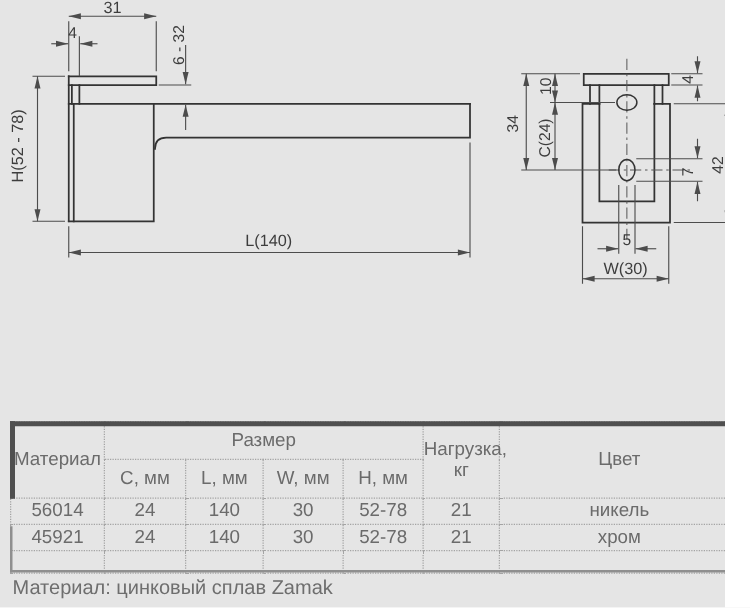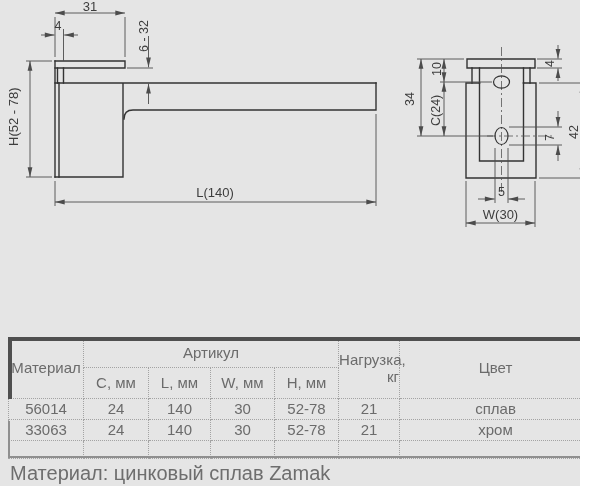--- a/index.html
+++ b/index.html
@@ -16,33 +16,33 @@
   
   table.spec{position:absolute;left:8px;top:337px;width:584px;border-collapse:collapse;
       table-layout:fixed;color:#6b6b6b;font-size:15px;}
   table.spec th,table.spec td{border:1px dotted #a3a3a3;font-weight:normal;
       text-align:center;padding:0;line-height:1.15;}
   tr.h1 th{height:29px;}
   tr.h2 th{height:30px;}
   tr.data td{height:20px;}
   tr.empty td{height:17px;}
   td.colorcell{text-align:left;padding-left:7px;}
-  th .stack{display:block;text-align:right;}
+  th .stack{display:block;}
   
   .seg{position:absolute;}
   .seg.dark{background:#4f4f4f;}
   .seg.lite{background:#8f8f8f;}
   .seg-top{left:8px;top:337px;width:584px;height:4px;}
   .seg-lt{left:8px;top:337px;width:4px;height:62px;}
   .seg-rt{left:588px;top:337px;width:4px;height:62px;}
   .seg-lb{left:8px;top:421px;width:2px;height:37px;}
   .seg-rb{left:590px;top:421px;width:2px;height:37px;}
   .seg-bot{left:8px;top:456px;width:584px;height:2px;}
 
-  .material{position:absolute;left:10px;top:462px;font-size:20px;color:#6e6e6e;}
+  .material{position:absolute;left:10px;top:462px;font-size:16px;color:#6e6e6e;}
 </style>
 </head>
 <body>
 
 <div class="page">
 
   <svg width="600" height="336" viewBox="0 0 600 336">
     <defs>
       <marker id="arw" markerWidth="11" markerHeight="7" refX="10.5" refY="3.5" orient="auto-start-reverse" markerUnits="userSpaceOnUse">
         <path d="M10.5,3.5 L0.8,1.1 L0.8,5.9 Z" fill="#4c4c4c"></path>
@@ -157,44 +157,44 @@
         <col style="width:65px">
         <col style="width:62px">
       <col style="width:64px">
         <col style="width:64px">
         <col style="width:61px">
         <col>
     </colgroup>
     <tbody>
         <tr class="h1">
       <th rowspan="2">Материал</th>
-      <th colspan="4">Артикул</th>
+      <th colspan="4">Размер</th>
       <th rowspan="2">
             <span class="stack">Нагрузка,</span>
             <span class="stack">кг</span>
           </th>
       <th rowspan="2">Цвет</th>
     </tr>
     <tr class="h2">
       <th>C, мм</th>
       <th>L, мм</th>
       <th>W, мм</th>
       <th>H, мм</th>
     </tr>
     <tr class="data">
       <td>56014</td>
       <td>24</td>
       <td>140</td>
       <td>30</td>
       <td>52-78</td>
       <td>21</td>
-      <td class="colorcell">сплав</td>
+      <td class="colorcell">никель</td>
     </tr>
     <tr class="data">
-      <td>33063</td>
+      <td>45921</td>
       <td>24</td>
       <td>140</td>
       <td>30</td>
       <td>52-78</td>
       <td>21</td>
       <td class="colorcell">хром</td>
     </tr>
     <tr class="empty">
       <td></td>
       <td></td>

